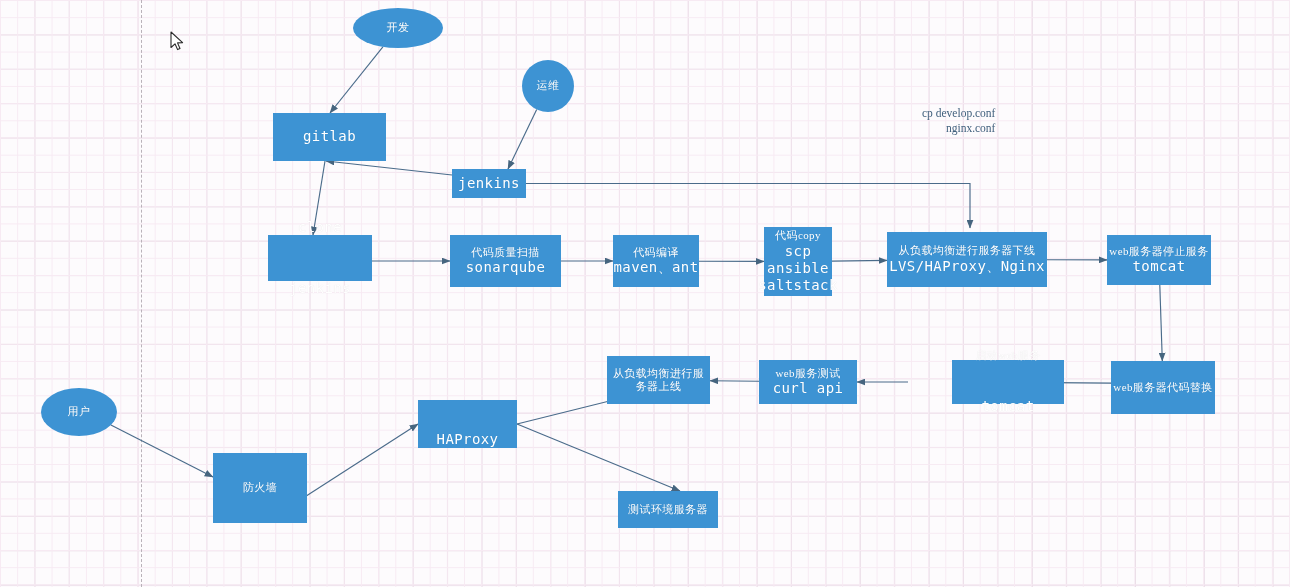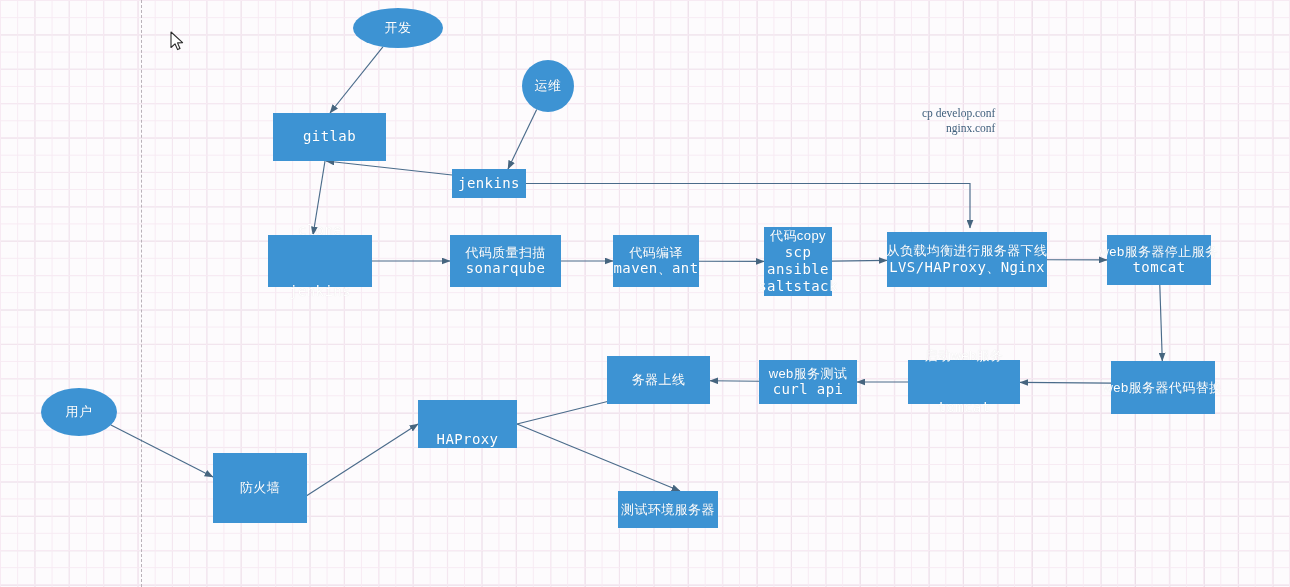--- a/index.html
+++ b/index.html
@@ -51,22 +51,22 @@
     align-items: center;
     justify-content: center;
     text-align: center;
     line-height: 1.22;
     font-size: 12px;
     letter-spacing: 0.4px;
     text-shadow: 0 0 1px rgba(0,0,0,0.12);
   }
   .node.ellipse { border-radius: 50%; }
   .node .ln-cn {
-    font-family: Liberation Sans, sans-serif;
-    font-size: 13px;
+    font-family: Liberation Serif, serif;
+    font-size: 11px;
     white-space: nowrap;
   }
   .node .ln-mono {
     font-family: "DejaVu Sans Mono", "Liberation Mono", monospace;
     font-size: 14px;
     white-space: nowrap;
   }
   .node .ln-wrap { white-space: normal; }
   .annotation {
     position: absolute;
@@ -120,21 +120,21 @@
       </div>
       <div class="node ellipse" style="left: 522px; top: 60px; width: 52px; height: 52px; background: rgb(61, 147, 211); color: rgb(255, 255, 255);">
         <span class="ln-cn">运维</span>
       </div>
       <div class="node" style="left: 273px; top: 113px; width: 113px; height: 48px; background: rgb(61, 147, 211); color: rgb(255, 255, 255);">
         <span class="ln-mono">gitlab</span>
       </div>
       <div class="node" style="left: 452px; top: 169px; width: 74px; height: 29px; background: rgb(61, 147, 211); color: rgb(255, 255, 255);">
         <span class="ln-mono">jenkins</span>
       </div>
-      <div class="node" style="left: 268px; top: 235px; width: 104px; height: 52px; background: rgb(61, 147, 211); color: rgb(255, 255, 255); gap: 44px;">
+      <div class="node" style="left: 268px; top: 235px; width: 104px; height: 46px; background: rgb(61, 147, 211); color: rgb(255, 255, 255); gap: 44px;">
         <span class="ln-mono">clone</span>
         <span class="ln-mono">jenkins</span>
       </div>
       <div class="node" style="left: 450px; top: 235px; width: 111px; height: 52px; background: rgb(61, 147, 211); color: rgb(255, 255, 255);">
         <span class="ln-cn">代码质量扫描</span>
         <span class="ln-mono">sonarqube</span>
       </div>
       <div class="node" style="left: 613px; top: 235px; width: 86px; height: 52px; background: rgb(61, 147, 211); color: rgb(255, 255, 255);">
         <span class="ln-cn">代码编译</span>
         <span class="ln-mono">maven、ant</span>
@@ -149,29 +149,30 @@
         <span class="ln-cn">从负载均衡进行服务器下线</span>
         <span class="ln-mono">LVS/HAProxy、Nginx</span>
       </div>
       <div class="node" style="left: 1107px; top: 235px; width: 104px; height: 50px; background: rgb(61, 147, 211); color: rgb(255, 255, 255);">
         <span class="ln-cn">web服务器停止服务</span>
         <span class="ln-mono">tomcat</span>
       </div>
       <div class="node" style="left: 1111px; top: 361px; width: 104px; height: 53px; background: rgb(61, 147, 211); color: rgb(255, 255, 255);">
         <span class="ln-cn">web服务器代码替换</span>
       </div>
-      <div class="node" style="left: 908px; top: 360px; width: 112px; height: 44px; background: rgb(61, 147, 211); color: rgb(255, 255, 255); gap: 35px;">
+      <div class="node" style="left: 952px; top: 360px; width: 112px; height: 44px; background: rgb(61, 147, 211); color: rgb(255, 255, 255); gap: 35px;">
         <span class="ln-cn">启动web服务</span>
         <span class="ln-mono">tomcat</span>
       </div>
       <div class="node" style="left: 759px; top: 360px; width: 98px; height: 44px; background: rgb(61, 147, 211); color: rgb(255, 255, 255);">
         <span class="ln-cn">web服务测试</span>
         <span class="ln-mono">curl api</span>
       </div>
       <div class="node" style="left: 607px; top: 356px; width: 103px; height: 48px; background: rgb(61, 147, 211); color: rgb(255, 255, 255);">
+        <span class="ln-cn ln-wrap">从负载均衡进行服</span>
         <span class="ln-cn ln-wrap">务器上线</span>
       </div>
       <div class="node ellipse" style="left: 41px; top: 388px; width: 76px; height: 48px; background: rgb(61, 147, 211); color: rgb(255, 255, 255);">
         <span class="ln-cn">用户</span>
       </div>
       <div class="node" style="left: 418px; top: 400px; width: 99px; height: 48px; background: rgb(61, 147, 211); color: rgb(255, 255, 255); justify-content: flex-end;">
         <span class="ln-mono">HAProxy</span>
       </div>
       <div class="node" style="left: 213px; top: 453px; width: 94px; height: 70px; background: rgb(61, 147, 211); color: rgb(255, 255, 255);">
         <span class="ln-cn">防火墙</span>

